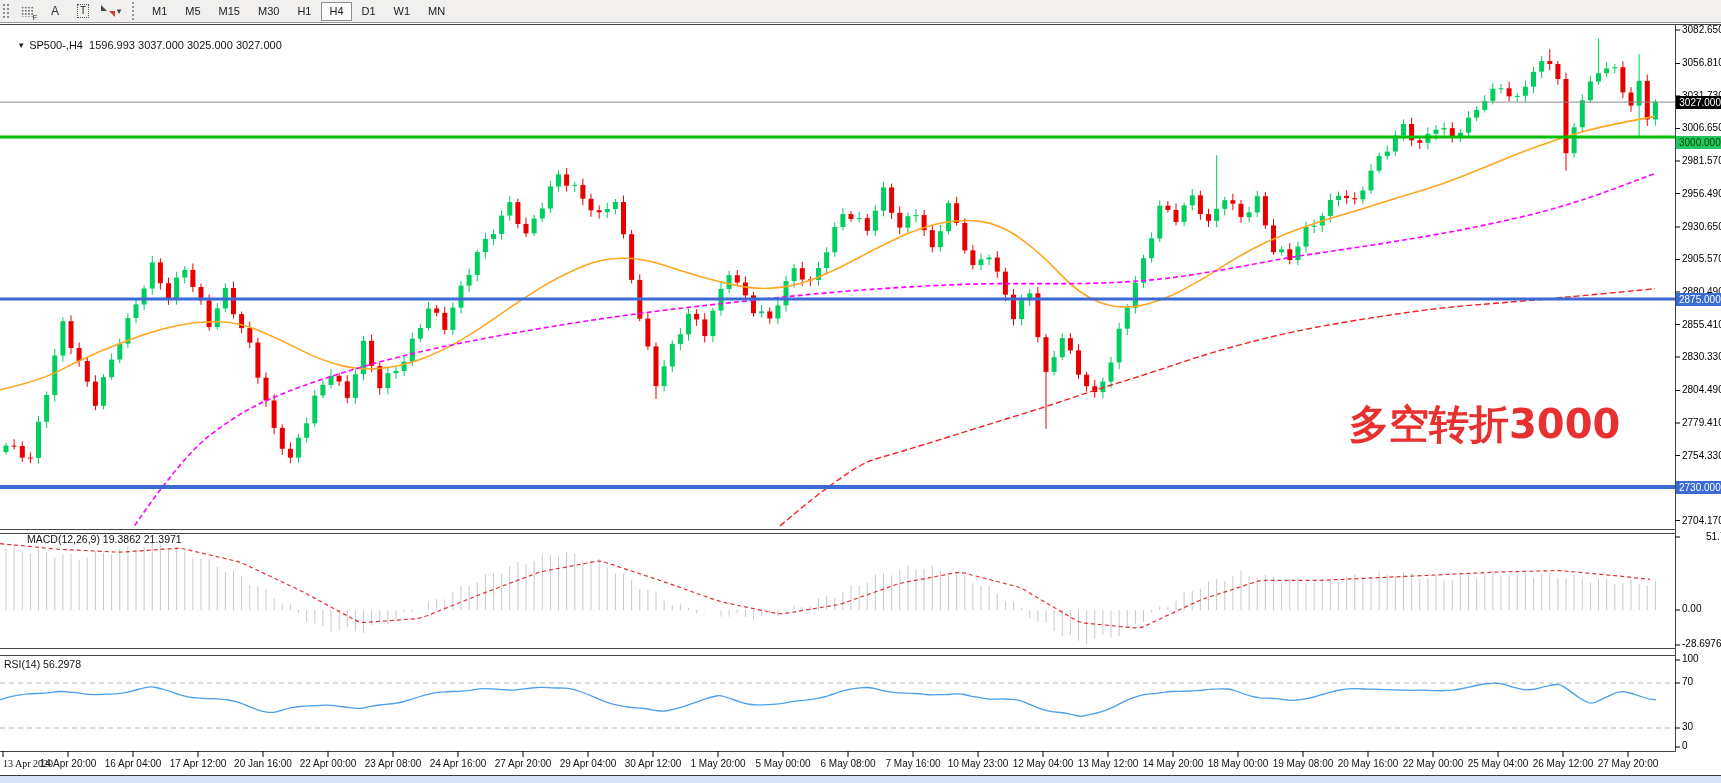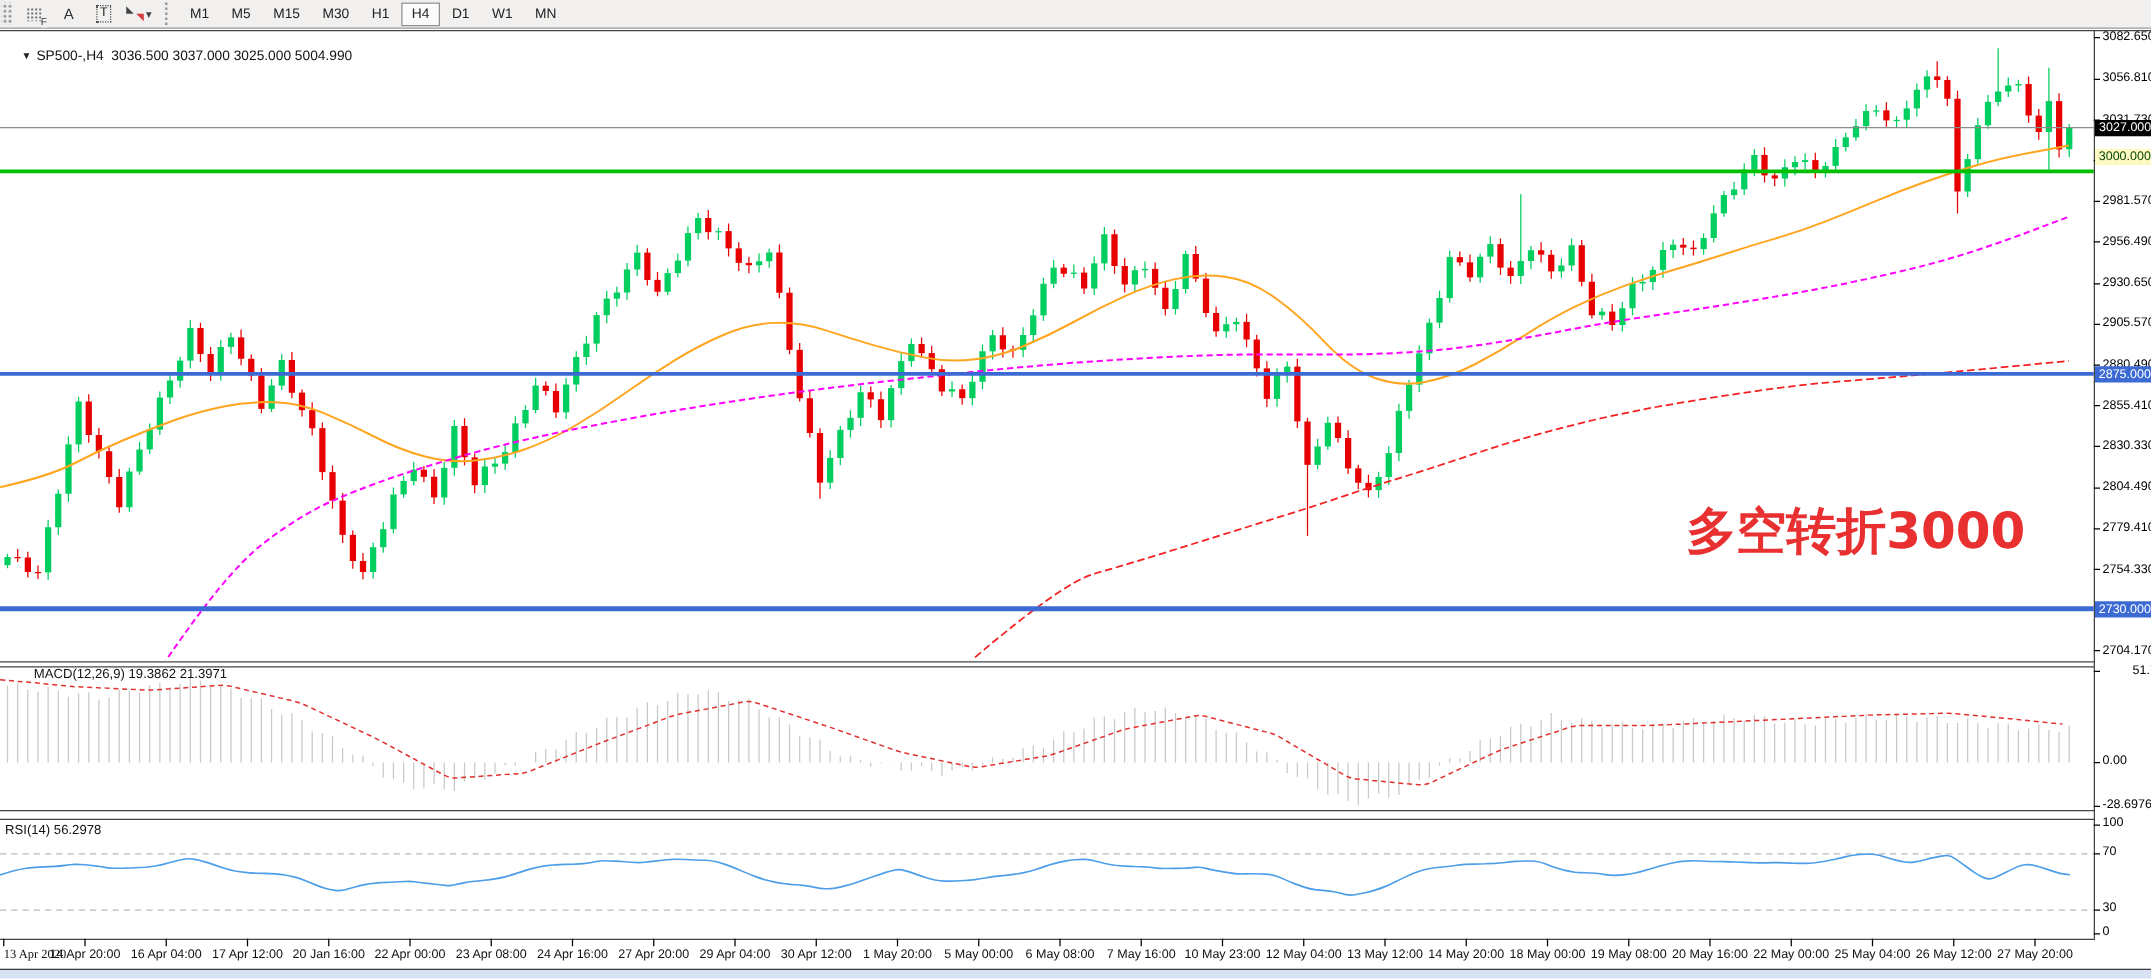--- a/index.html
+++ b/index.html
@@ -765,21 +765,21 @@
       <line x1="1238" y1="751" x2="1238" y2="757" stroke="#000"></line>
       <line x1="1303" y1="751" x2="1303" y2="757" stroke="#000"></line>
       <line x1="1368" y1="751" x2="1368" y2="757" stroke="#000"></line>
       <line x1="1433" y1="751" x2="1433" y2="757" stroke="#000"></line>
       <line x1="1498" y1="751" x2="1498" y2="757" stroke="#000"></line>
       <line x1="1563" y1="751" x2="1563" y2="757" stroke="#000"></line>
       <line x1="1628" y1="751" x2="1628" y2="757" stroke="#000"></line>
     </svg>
 
   <div class="chart-header">
-    <span class="dd">▼</span><span>SP500-,H4  3036.500 3037.000 3025.000 5004.990</span>
+    <span class="dd">▼</span><span>SP500-,H4  1596.993 3037.000 3025.000 3027.000</span>
   </div>
 
   <div class="ind-label" style="top:533px;padding-left:23px;">MACD(12,26,9) 19.3862 21.3971</div>
   <div class="ind-label" style="top:658px;">RSI(14) 56.2978</div>
 
   <div class="annotation" id="annotation" style="color: rgb(233, 48, 48);">多空转折3000</div>
 
   <div id="labels-layer">
       <div class="axis-label" style="top: 24px;">3082.650</div>
       <div class="axis-label" style="top: 57px;">3056.810</div>
@@ -797,21 +797,21 @@
       <div class="axis-label" style="top: 450px;">2754.330</div>
       <div class="axis-label" style="top: 515px;">2704.170</div>
       <div class="axis-label" style="top: 531px; padding-left: 24px;">51.7269</div>
       <div class="axis-label" style="top: 603px;">0.00</div>
       <div class="axis-label" style="top: 638px;">-28.6976</div>
       <div class="axis-label" style="top: 653px;">100</div>
       <div class="axis-label" style="top: 676px;">70</div>
       <div class="axis-label" style="top: 721px;">30</div>
       <div class="axis-label" style="top: 740px;">0</div>
       <div class="badge" style="top: 96px; background: rgb(0, 0, 0); color: rgb(255, 255, 255); text-align: right;">3027.000</div>
-      <div class="badge" style="top: 119px; background: #fef9c3; color: rgb(8, 72, 8);">3000.000</div>
+      <div class="badge" style="top: 136px; background: #22c55e; color: rgb(8, 72, 8);">3000.000</div>
       <div class="badge" style="top: 293px; background: rgb(60, 106, 212); color: rgb(255, 255, 255);">2875.000</div>
       <div class="badge" style="top: 481px; background: rgb(60, 106, 212); color: rgb(255, 255, 255);">2730.000</div>
       <div class="time-label" style="left: 3px; font-family: Liberation Serif, serif;">13 Apr 2020</div>
       <div class="time-label" style="left: 68px; transform: translateX(-50%); text-align: center;">14 Apr 20:00</div>
       <div class="time-label" style="left: 133px; transform: translateX(-50%);">16 Apr 04:00</div>
       <div class="time-label" style="left: 198px; transform: translateX(-50%);">17 Apr 12:00</div>
       <div class="time-label" style="left: 263px; transform: translateX(-50%);">20 Jan 16:00</div>
       <div class="time-label" style="left: 328px; transform: translateX(-50%);">22 Apr 00:00</div>
       <div class="time-label" style="left: 393px; transform: translateX(-50%);">23 Apr 08:00</div>
       <div class="time-label" style="left: 458px; transform: translateX(-50%);">24 Apr 16:00</div>

